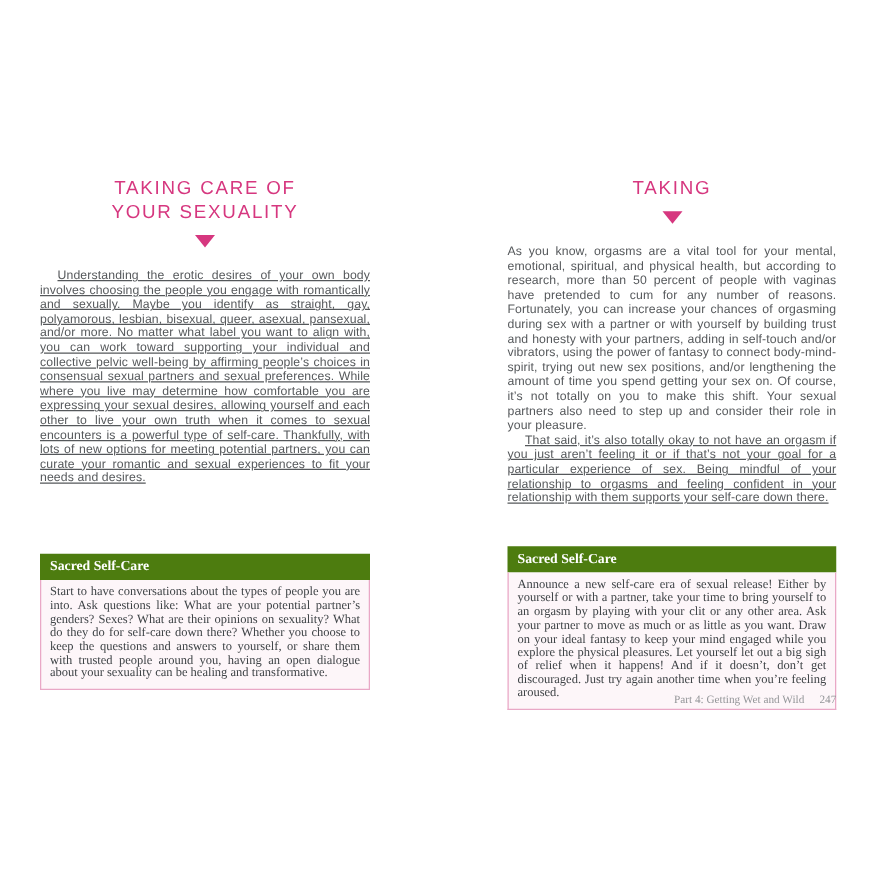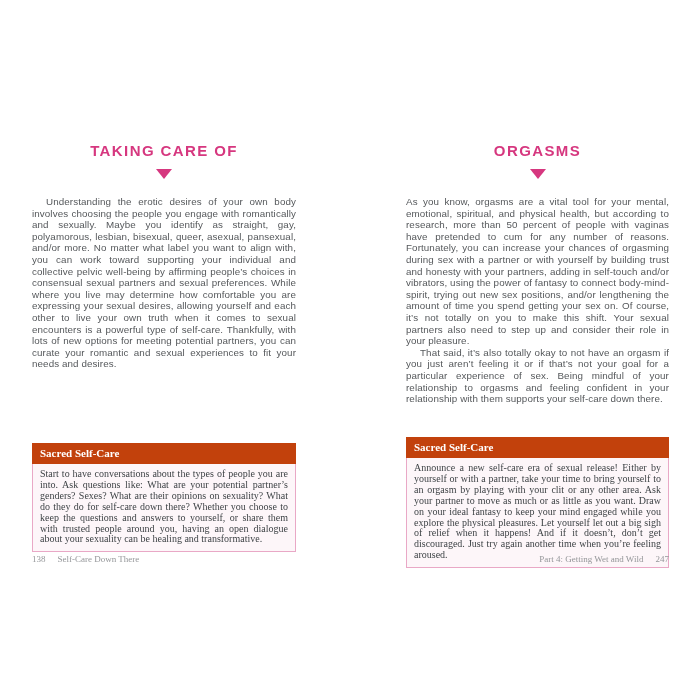--- a/index.html
+++ b/index.html
@@ -17,21 +17,21 @@
     top: 0;
     height: 700px;
   }
   .page-left  { left: 32px;  width: 264px; }
   .page-right { left: 406px; width: 263px; }
 
   .chapter-heading {
     margin-top: 141px;
     text-align: center;
     color: #d6377f;
-    font-weight: bold;
+    font-weight: normal;
     font-size: 15px;
     line-height: 19px;
     letter-spacing: 1.4px;
   }
   .heading-line { display: block; }
 
   .triangle-marker {
     width: 0; height: 0;
     margin: 9px auto 0 auto;
     border-left: 8px solid transparent;
@@ -40,31 +40,31 @@
   }
 
   .body-text {
     margin-top: 17px;
     color: #55585b;
     font-size: 9.8px;
     line-height: 11.6px;
     text-align: justify;
     letter-spacing: 0.1px;
   }
-  .body-text p.indent { text-indent: 14px; }
+  .body-text p.indent { text-indent: 14px; text-decoration: underline; }
 
   .callout {
     position: absolute;
     left: 0; right: 0;
   }
   .page-left  .callout { top: 443px; }
   .page-right .callout { top: 437px; }
 
   .callout-header {
-    background: #c2410c;
+    background: #4d7c0f;
     color: #ffffff;
     font-family: "Liberation Serif", serif;
     font-weight: bold;
     font-size: 11px;
     line-height: 11px;
     padding: 5px 8px 5px 8px;
   }
   .callout-body {
     border: 1px solid #e9a8c6;
     border-top: none;
@@ -94,43 +94,39 @@
 </style>
 </head>
 <body>
 
 <div class="spread">
 
   <div class="page page-left">
 
     <div class="chapter-heading">
       <span class="heading-line">TAKING CARE OF</span>
+      <span class="heading-line">YOUR SEXUALITY</span>
     </div>
     <div class="triangle-marker"></div>
 
     <div class="body-text">
       <p class="indent">Understanding the erotic desires of your own body involves choosing the people you engage with romantically and sexually. Maybe you identify as straight, gay, polyamorous, lesbian, bisexual, queer, asexual, pansexual, and/or more. No matter what label you want to align with, you can work toward supporting your individual and collective pelvic well-being by affirming people’s choices in consensual sexual partners and sexual preferences. While where you live may determine how comfortable you are expressing your sexual desires, allowing yourself and each other to live your own truth when it comes to sexual encounters is a powerful type of self-care. Thankfully, with lots of new options for meeting potential partners, you can curate your romantic and sexual experiences to fit your needs and desires.</p>
     </div>
 
     <div class="callout">
       <div class="callout-header">Sacred Self-Care</div>
       <div class="callout-body">Start to have conversations about the types of people you are into. Ask questions like: What are your potential partner’s genders? Sexes? What are their opinions on sexuality? What do they do for self-care down there? Whether you choose to keep the questions and answers to yourself, or share them with trusted people around you, having an open dialogue about your sexuality can be healing and transformative.</div>
     </div>
 
-    <div class="page-footer align-left">
-      <span>138</span>
-      <span class="footer-gap"></span>
-      <span>Self-Care Down There</span>
-    </div>
   </div>
 
   <div class="page page-right">
 
     <div class="chapter-heading">
-      <span class="heading-line">ORGASMS</span>
+      <span class="heading-line">TAKING</span>
     </div>
     <div class="triangle-marker"></div>
 
     <div class="body-text">
       <p>As you know, orgasms are a vital tool for your mental, emotional, spiritual, and physical health, but according to research, more than 50 percent of people with vaginas have pretended to cum for any number of reasons. Fortunately, you can increase your chances of orgasming during sex with a partner or with yourself by building trust and honesty with your partners, adding in self-touch and/or vibrators, using the power of fantasy to connect body-mind-spirit, trying out new sex positions, and/or lengthening the amount of time you spend getting your sex on. Of course, it’s not totally on you to make this shift. Your sexual partners also need to step up and consider their role in your pleasure.</p>
       <p class="indent">That said, it’s also totally okay to not have an orgasm if you just aren’t feeling it or if that’s not your goal for a particular experience of sex. Being mindful of your relationship to orgasms and feeling confident in your relationship with them supports your self-care down there.</p>
     </div>
 
     <div class="callout">
       <div class="callout-header">Sacred Self-Care</div>

